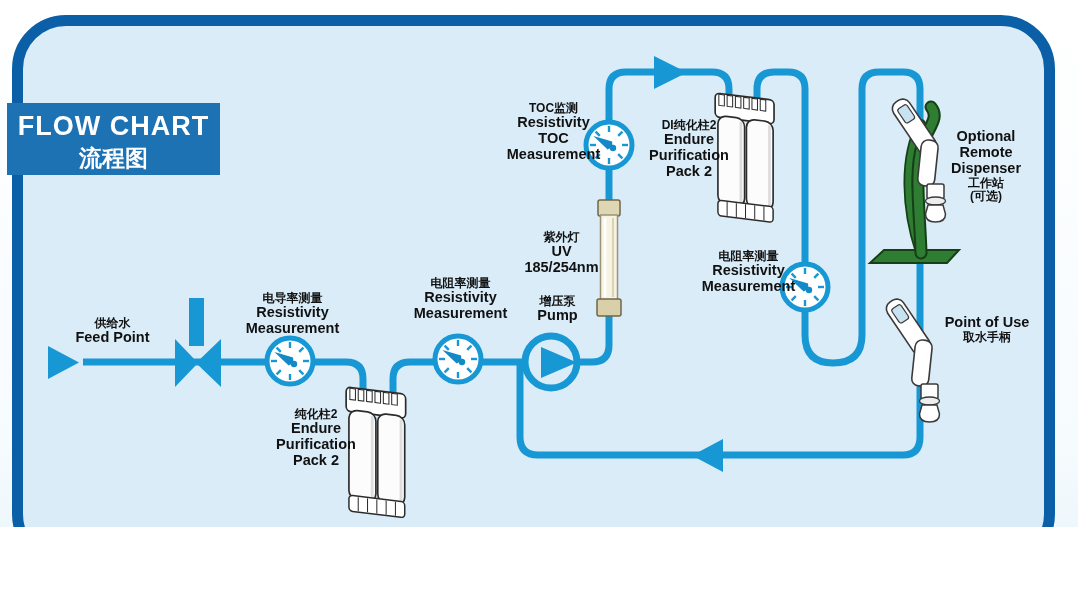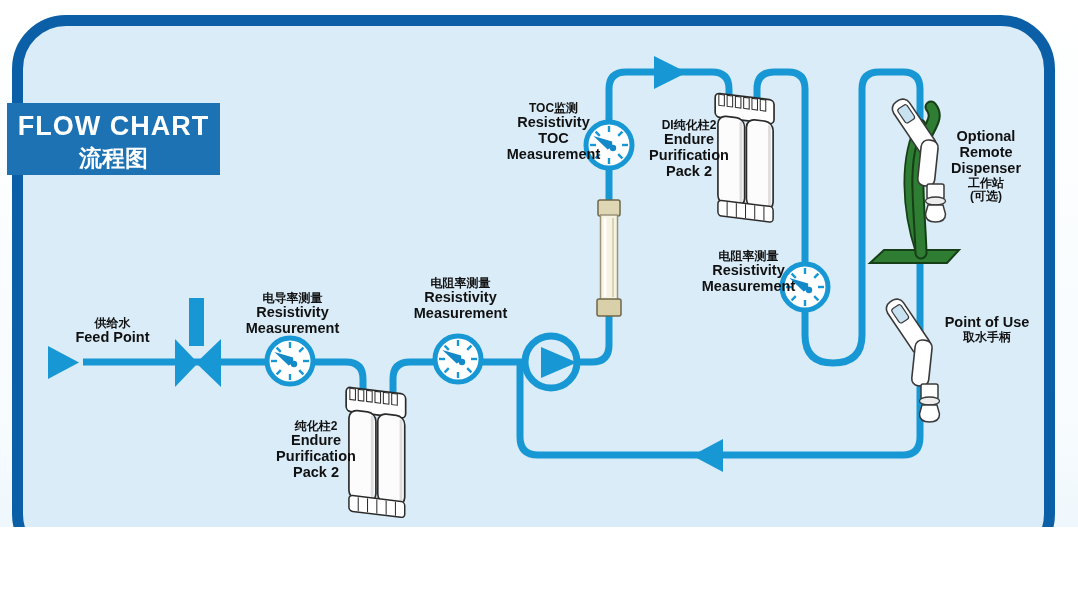--- a/index.html
+++ b/index.html
@@ -151,34 +151,43 @@
     <div>Feed Point</div>
   </div>
 
 
   <div class="lbl" style="left:220px;top:292px;width:145px">
     <div class="zh">电导率测量</div>
     <div>Resistivity</div>
     <div>Measurement</div>
   </div>
 
-  <div class="lbl" style="left:250px;top:420px;width:132px">
+  <div class="lbl" style="left:250px;top:408px;width:132px">
     <div class="zh">纯化柱2</div>
     <div>Endure</div>
     <div>Purification</div>
     <div>Pack 2</div>
   </div>
 
   <div class="lbl" style="left:388px;top:277px;width:145px">
     <div class="zh">电阻率测量</div>
     <div>Resistivity</div>
     <div>Measurement</div>
   </div>
 
-
+  <div class="lbl" style="left:514px;top:231px;width:95px">
+    <div class="zh">紫外灯</div>
+    <div>UV</div>
+    <div>185/254nm</div>
+  </div>
+
+  <div class="lbl" style="left:510px;top:295px;width:95px">
+    <div class="zh">增压泵</div>
+    <div>Pump</div>
+  </div>
 
   <div class="lbl" style="left:496px;top:102px;width:115px">
     <div class="zh">TOC监测</div>
     <div>Resistivity</div>
     <div>TOC</div>
     <div>Measurement</div>
   </div>
 
   <div class="lbl" style="left:628px;top:119px;width:122px">
     <div class="zh">DI纯化柱2</div>

